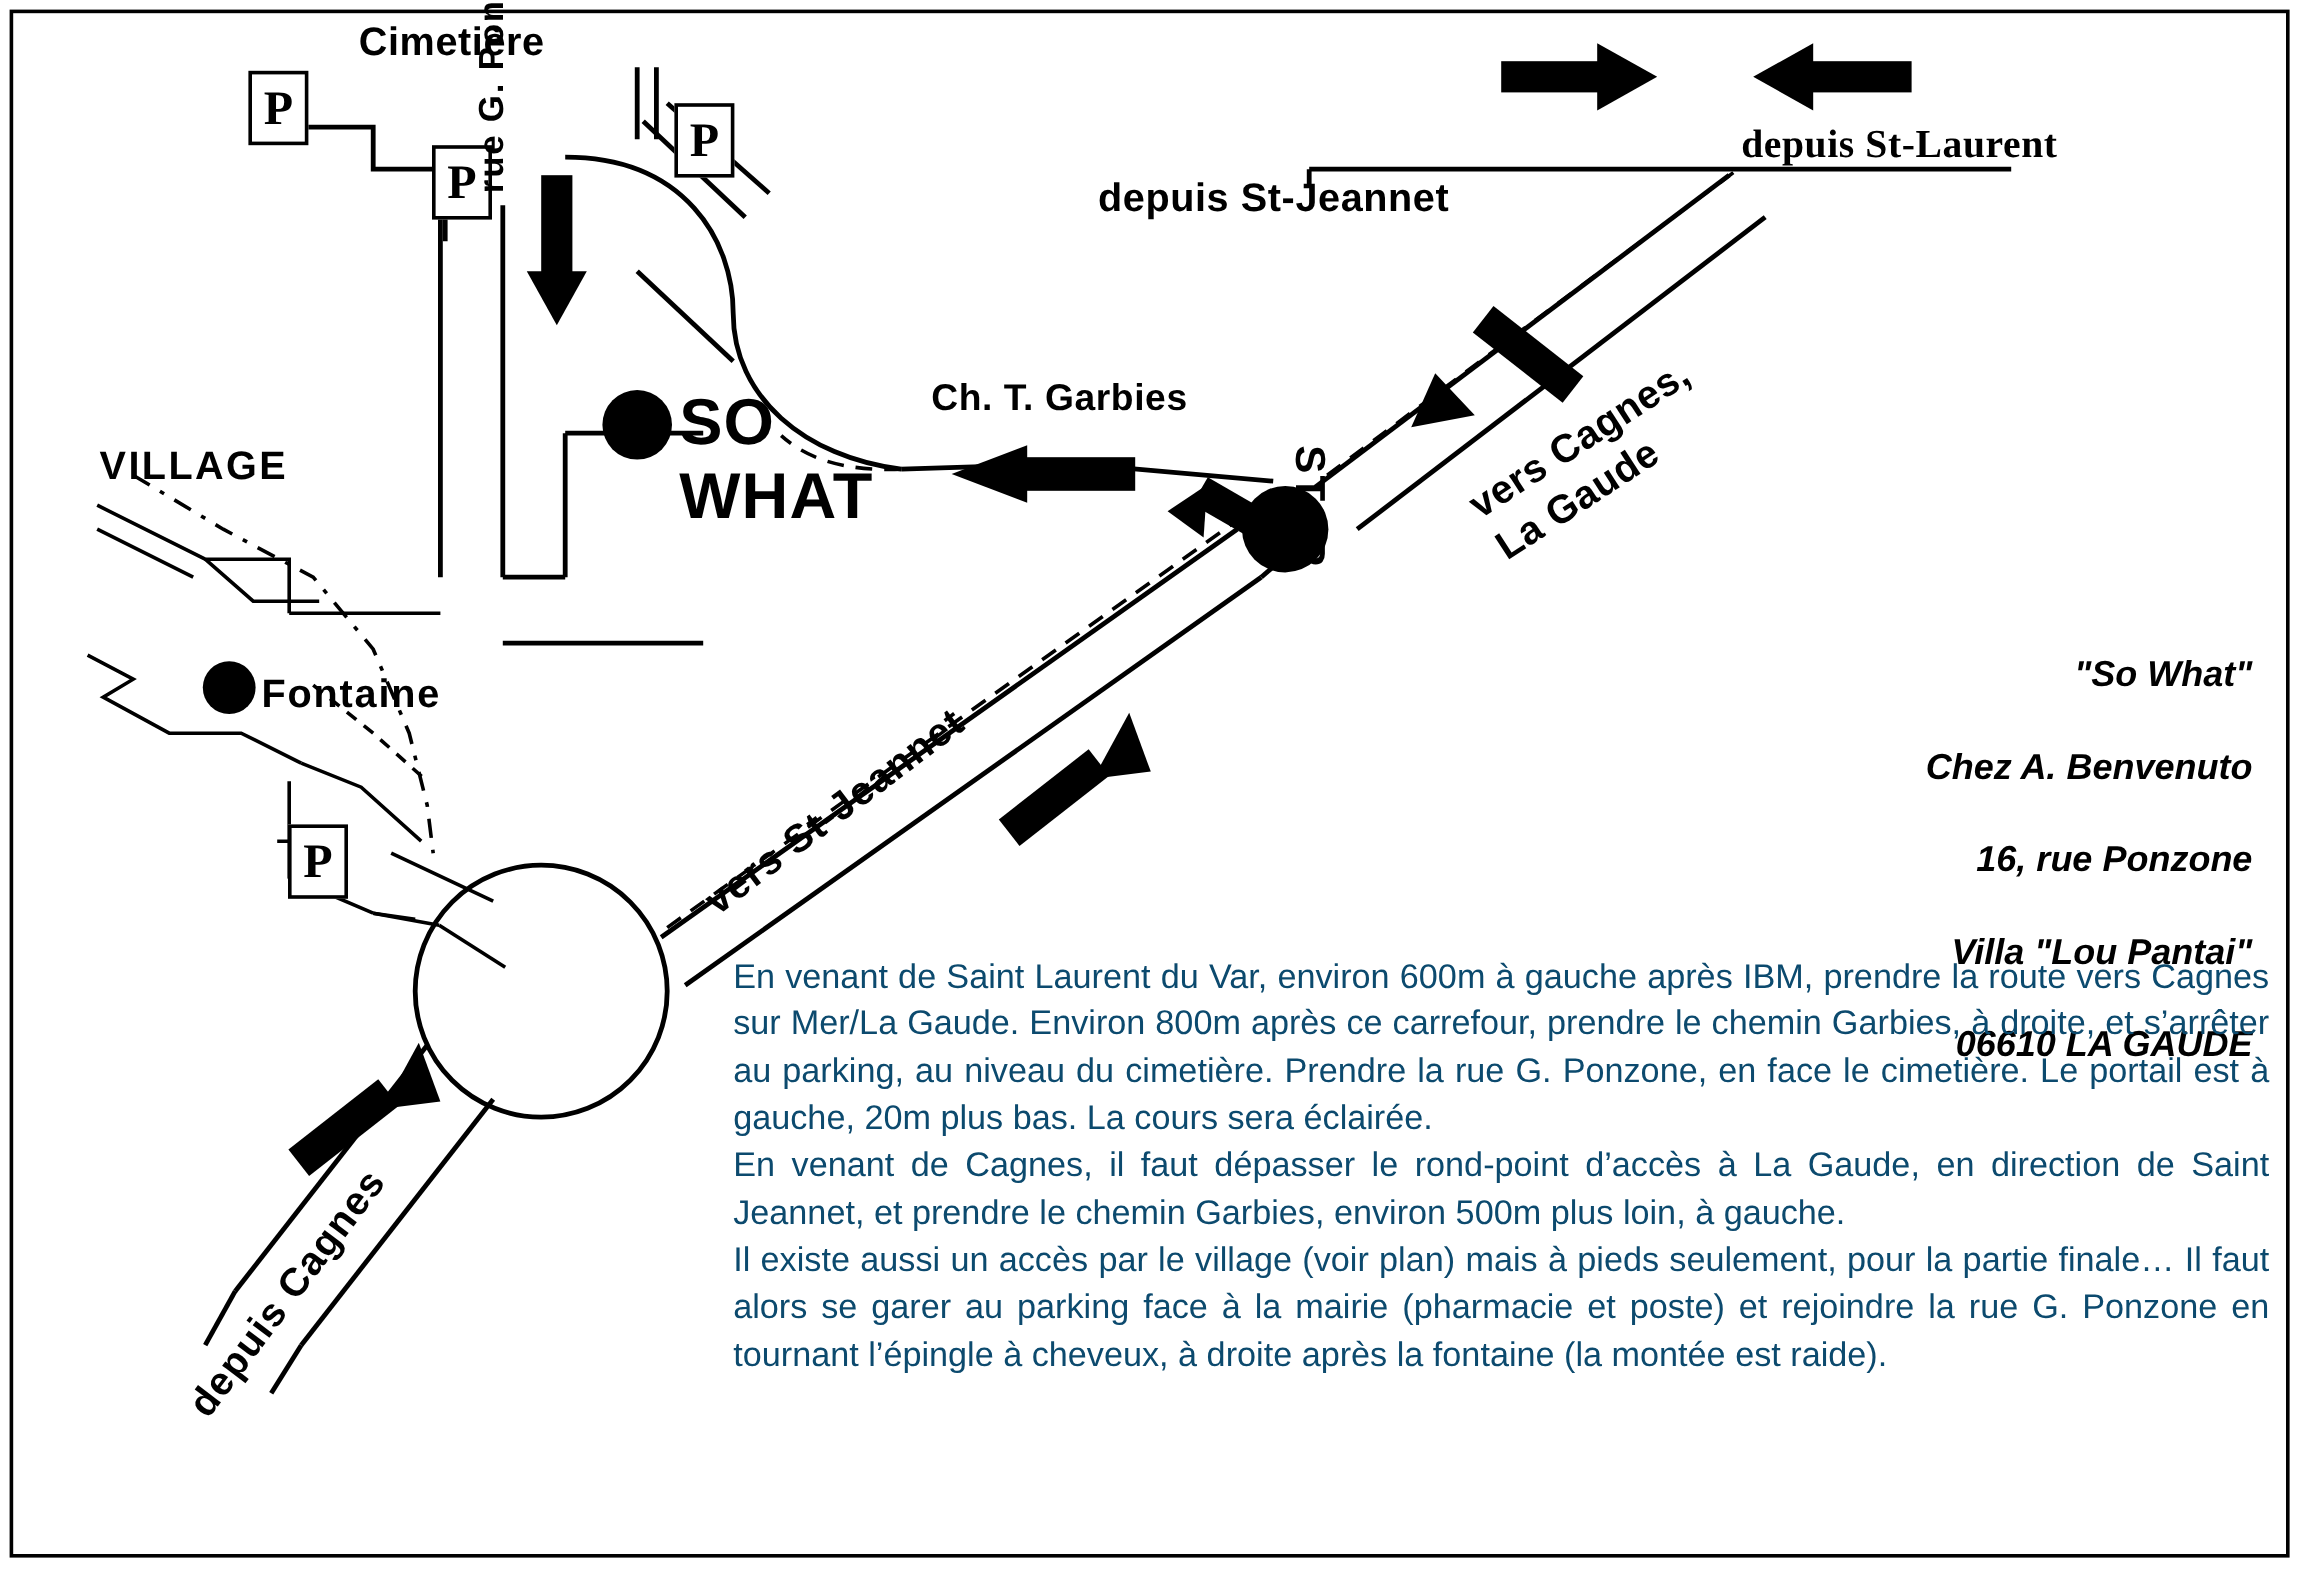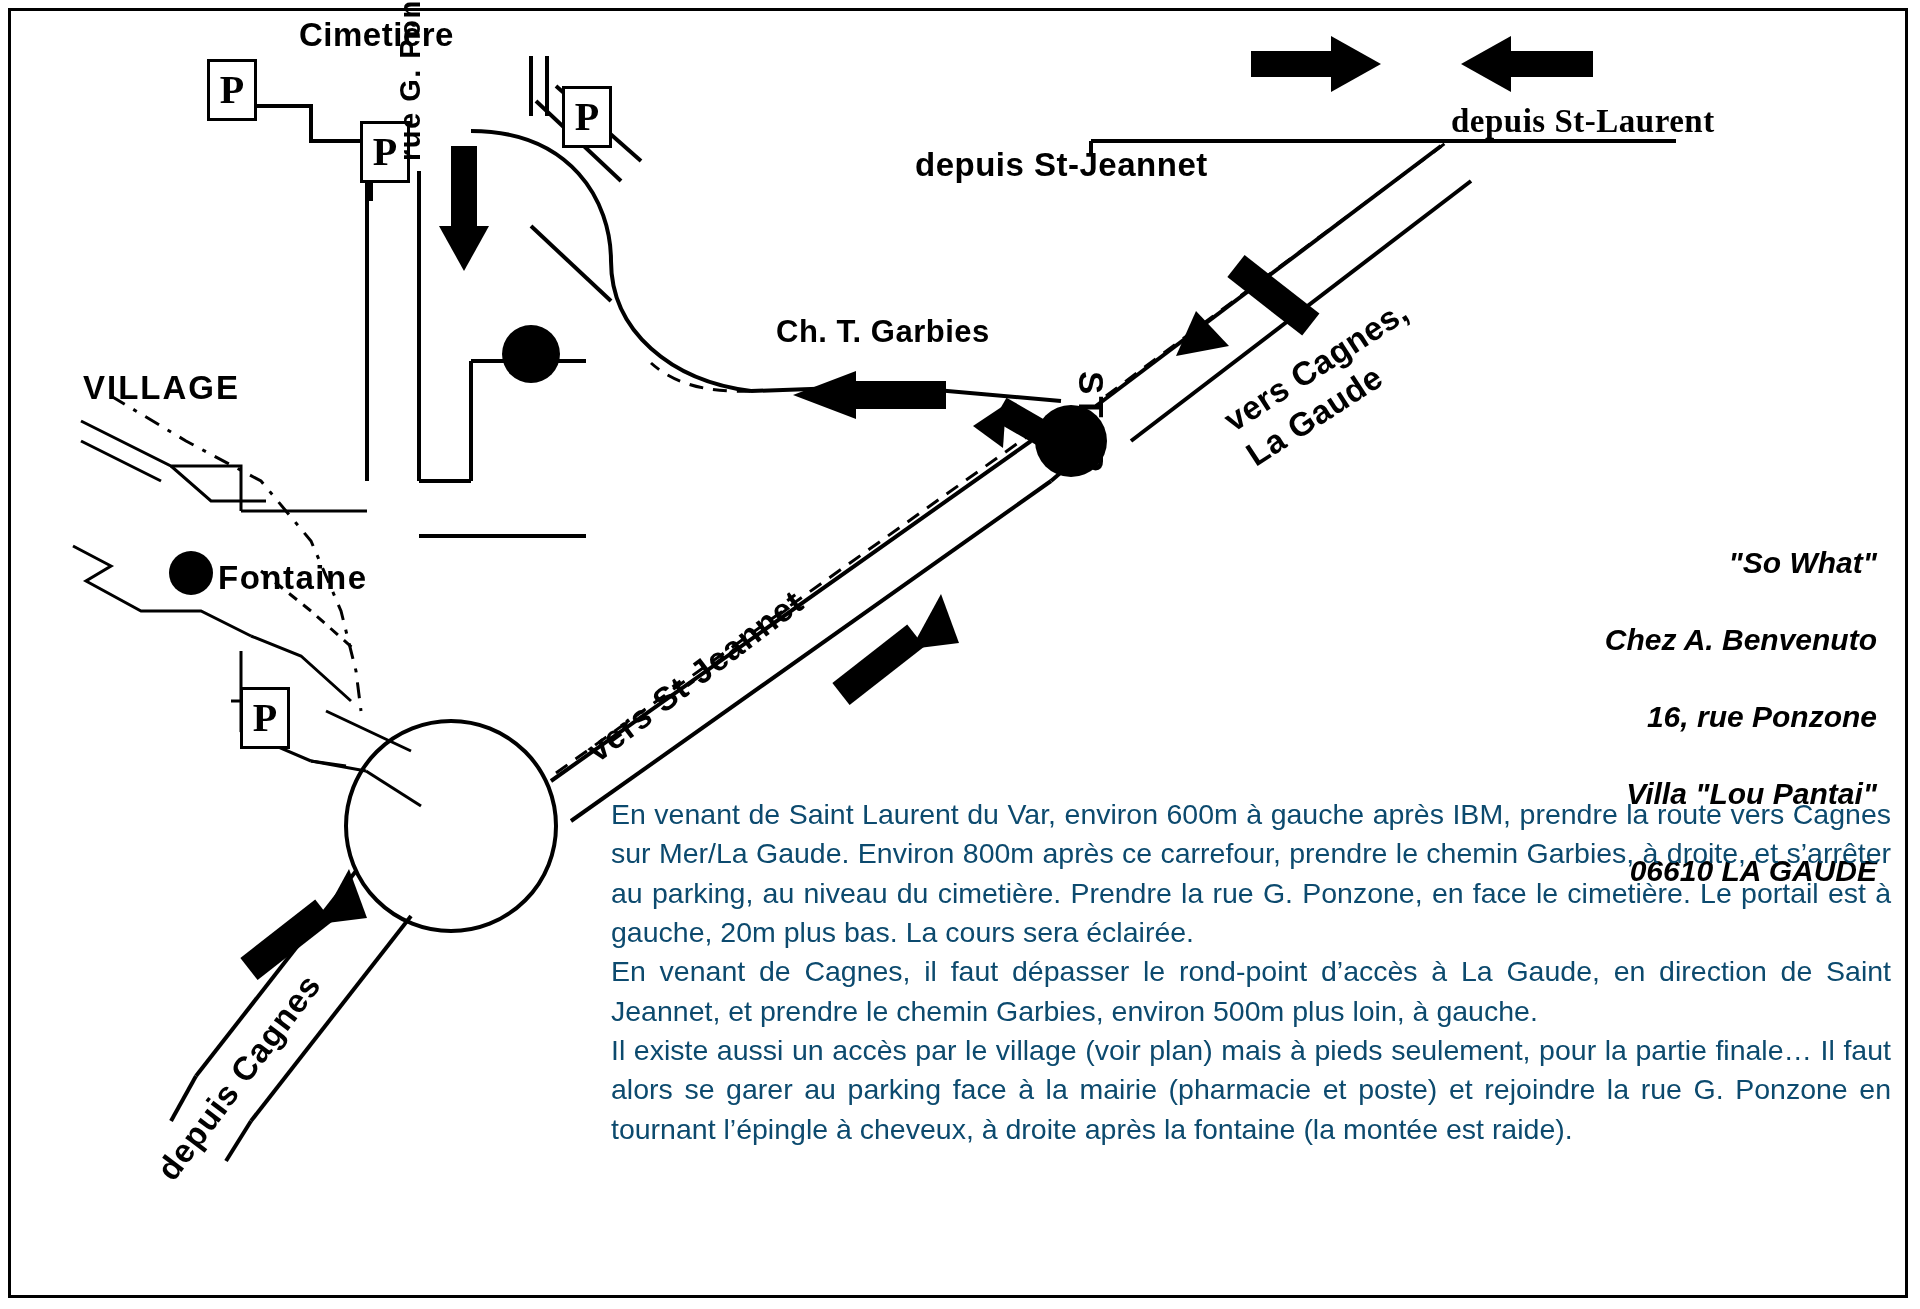--- a/index.html
+++ b/index.html
@@ -246,20 +246,22 @@
     <div class="psign" style="left:349px; top:110px; width:44px; height:56px; font-size:40px; line-height:56px;">P</div>
     <div class="psign" style="left:551px; top:75px; width:44px; height:56px; font-size:40px; line-height:56px;">P</div>
     <div class="psign" style="left:229px; top:676px; width:44px; height:56px; font-size:40px; line-height:56px;">P</div>
 
     <div class="lbl lbl-cimetiere">Cimetière</div>
     <div class="lbl lbl-village">VILLAGE</div>
     <div class="lbl lbl-fontaine">Fontaine</div>
     <div class="lbl lbl-depuis-stj">depuis St-Jeannet</div>
     <div class="lbl lbl-depuis-stl">depuis St-Laurent</div>
     <div class="lbl lbl-garbies">Ch. T. Garbies</div>
+    <div class="lbl lbl-sowhat">SO
+WHAT</div>
 
     <div class="lbl rot-ponzone">rue G. Ponzone</div>
     <div class="lbl rot-stop">STOP</div>
     <div class="lbl rot-cagnes">vers Cagnes,
 La Gaude</div>
     <div class="lbl rot-vers-stj">vers St-Jeannet</div>
     <div class="lbl rot-depuis-cagnes">depuis Cagnes</div>
 
     <div class="address">
       <div>"So What"</div>

